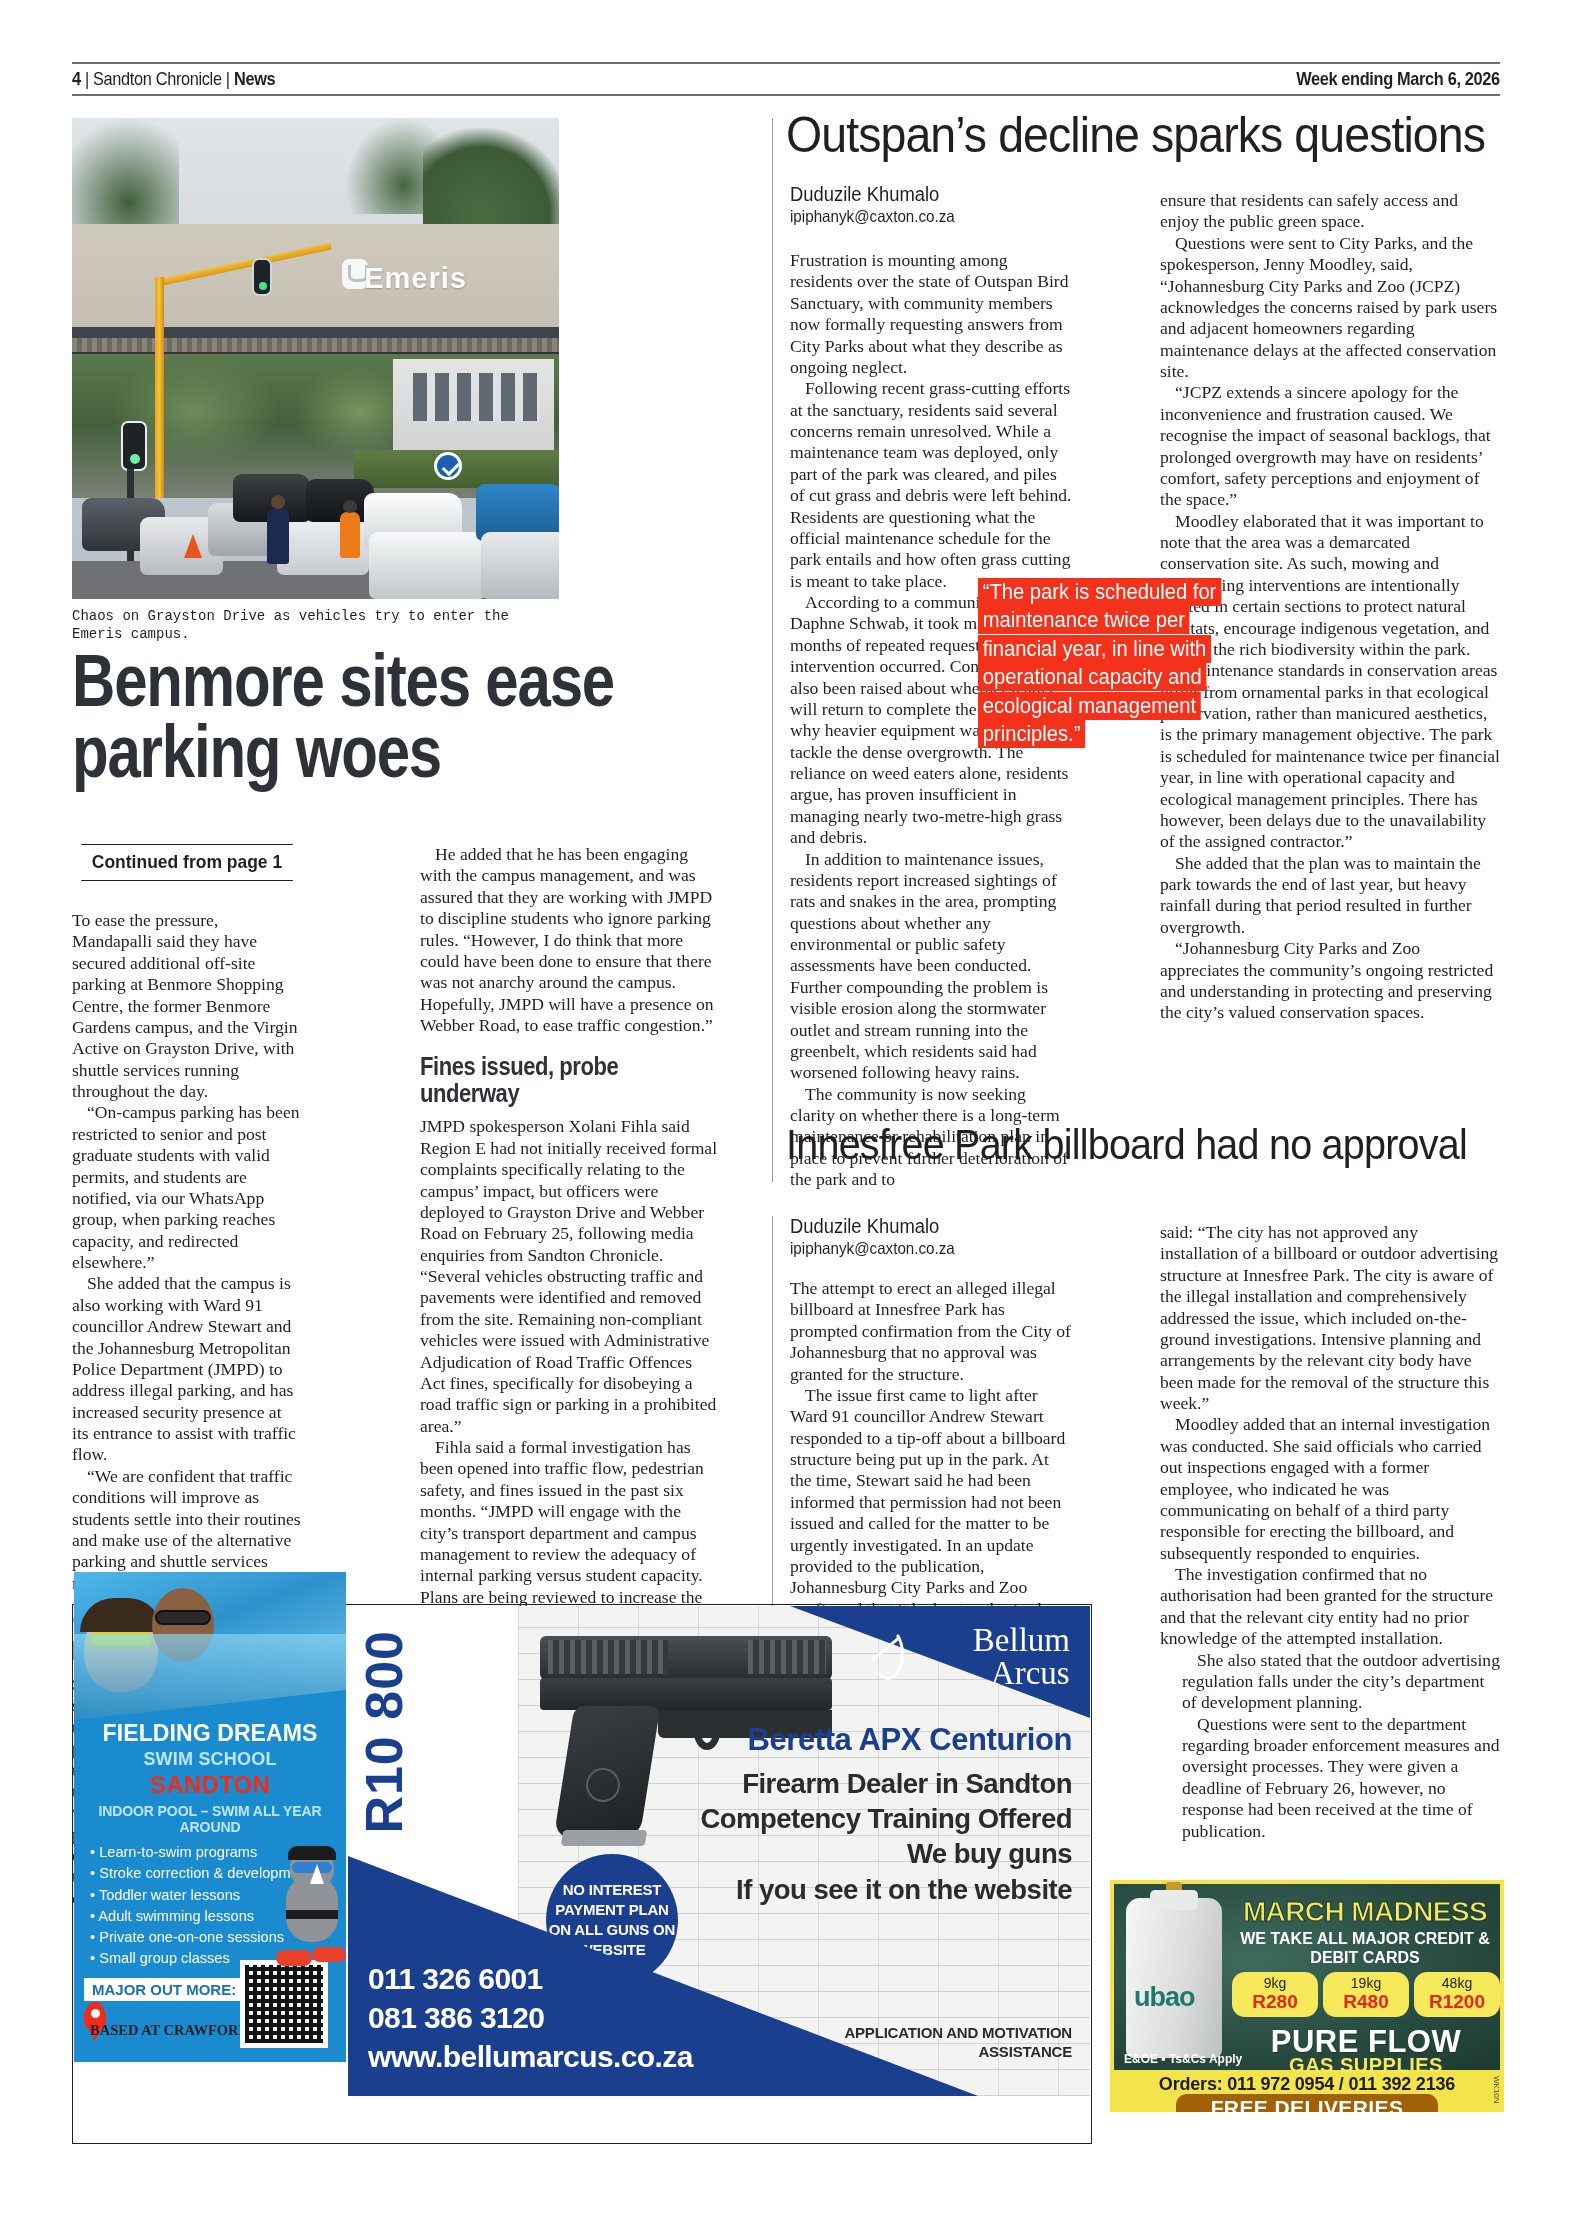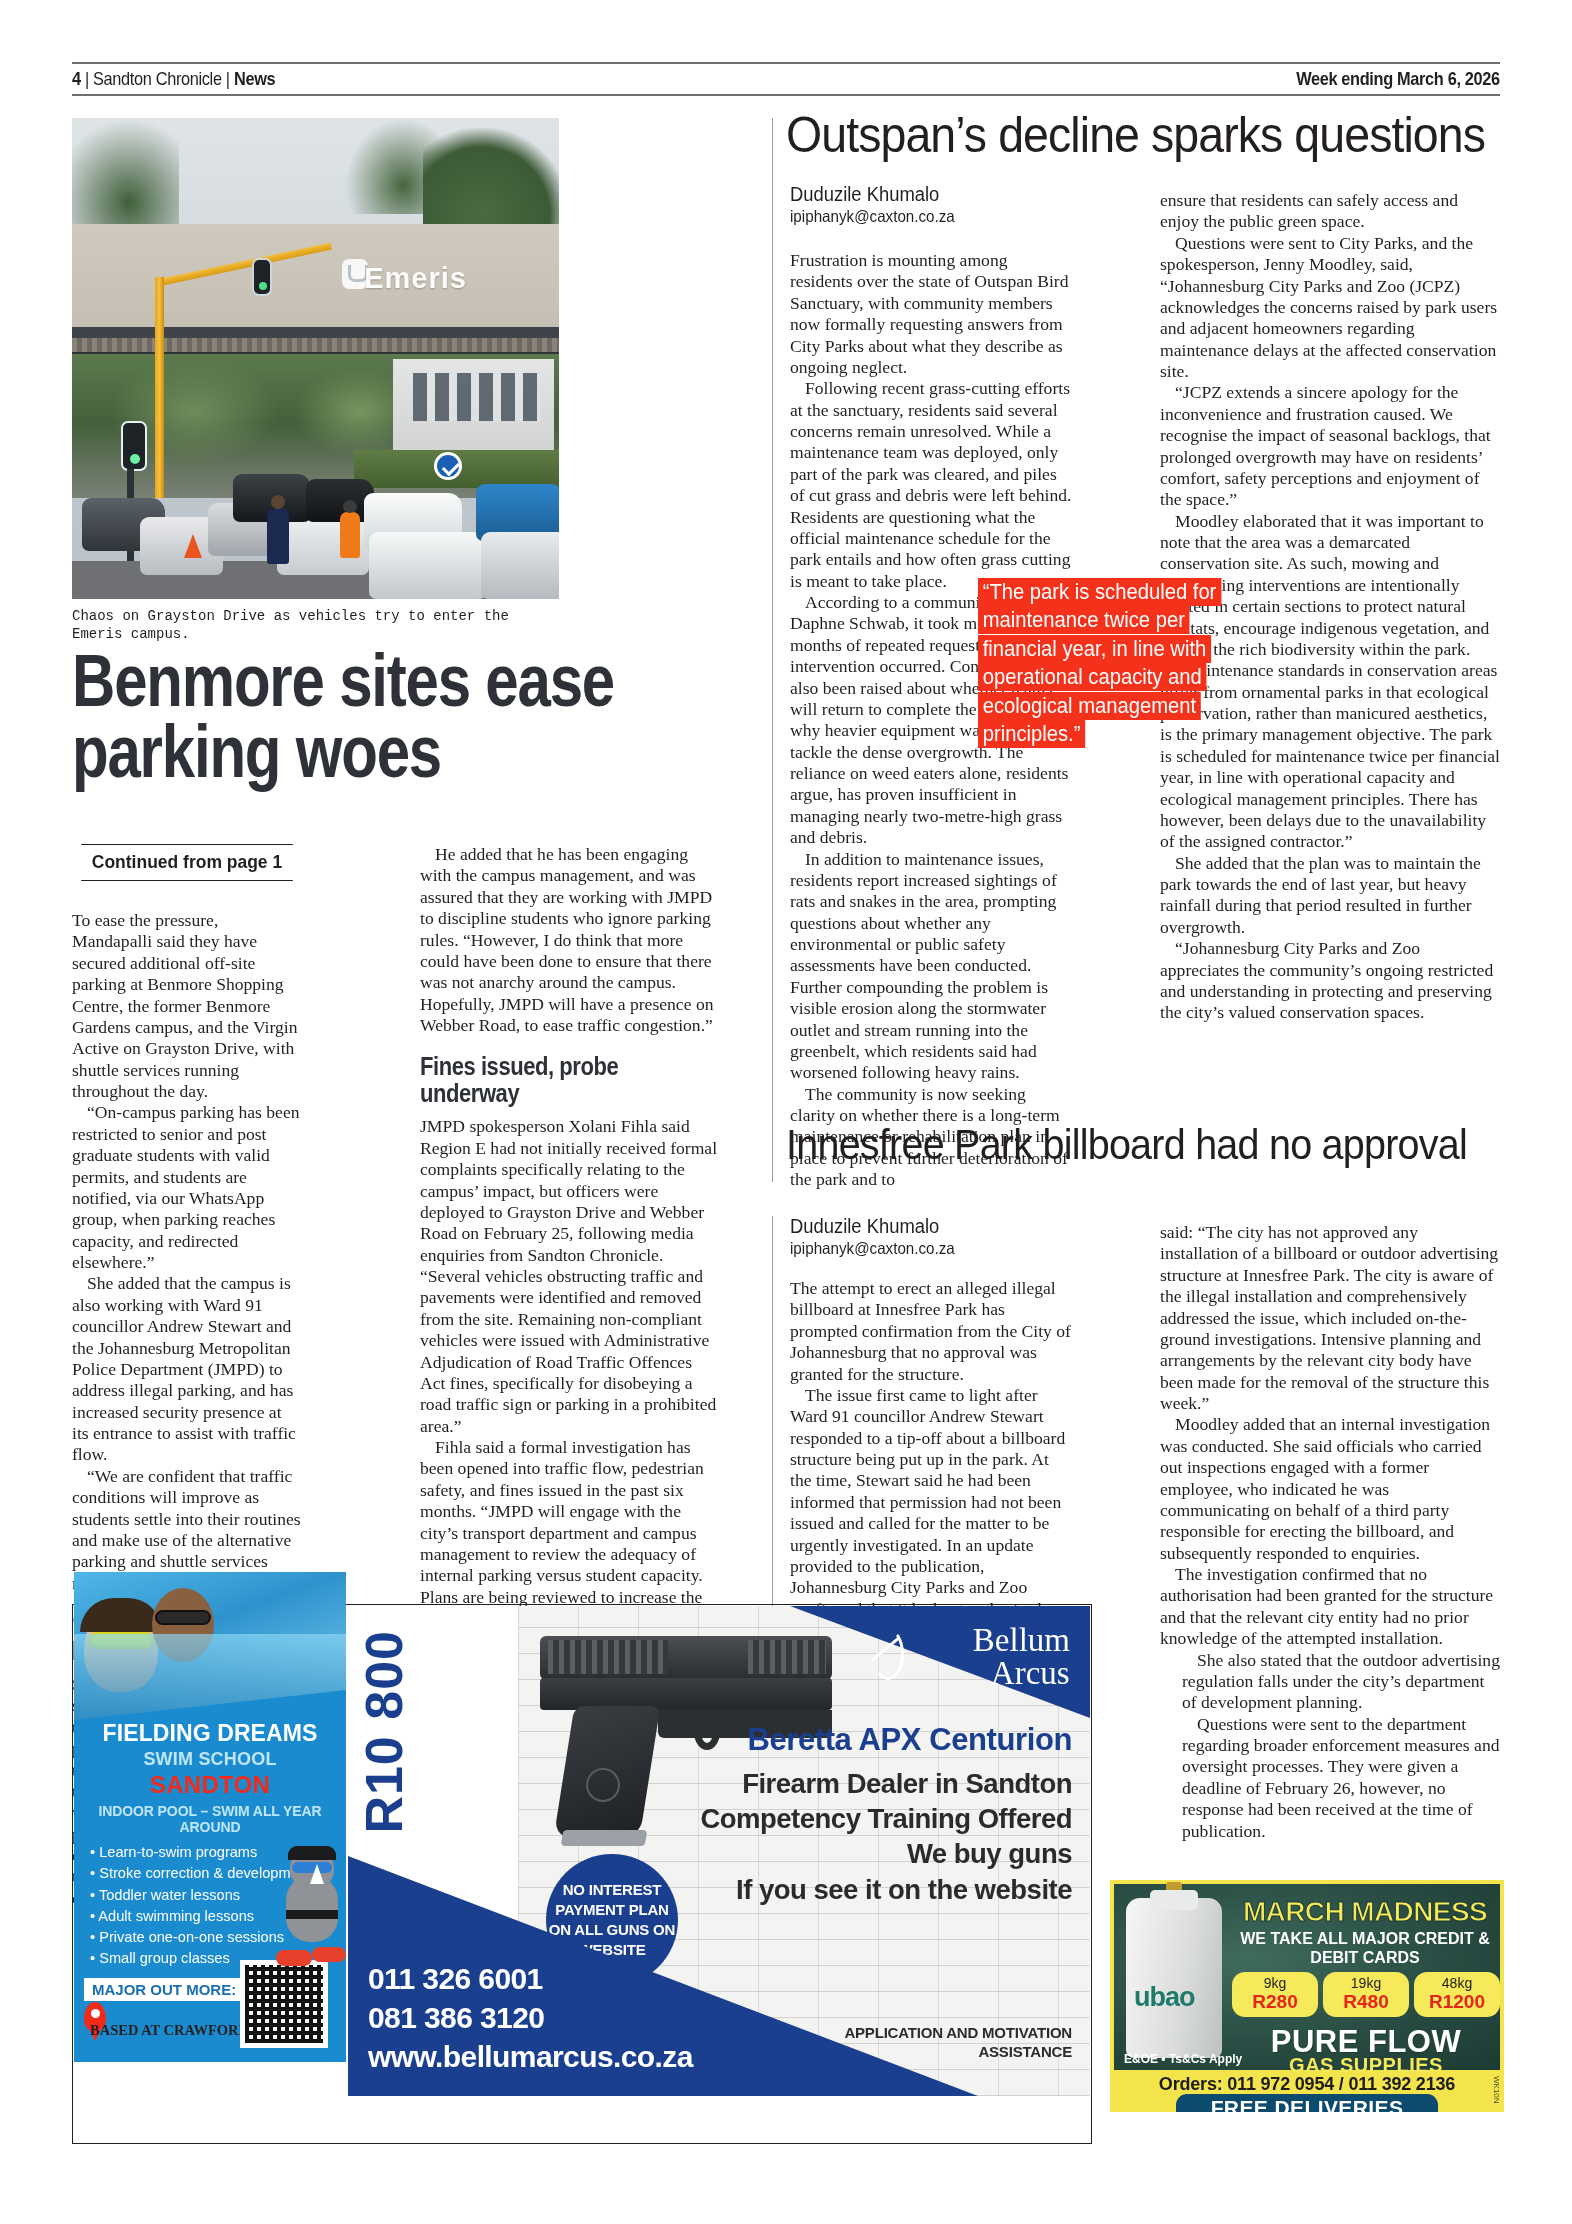--- a/index.html
+++ b/index.html
@@ -301,21 +301,21 @@
   .pf { position:absolute; left:118px; top:140px; width:268px; text-align:center;
     font-family:"Liberation Sans",sans-serif; font-weight:700; font-size:31px; color:#fff;
     letter-spacing:0.5px; text-shadow:1px 1px 0 #1b3a32;}
   .pfs { position:absolute; left:118px; top:170px; width:268px; text-align:center;
     font-family:"Liberation Sans",sans-serif; font-weight:700; font-size:20px; color:#f6e95a; letter-spacing:0.5px;}
   .eoe { position:absolute; left:10px; top:168px; font-family:"Liberation Sans",sans-serif;
     font-weight:700; font-size:12px; color:#fff; }
   .orders { position:absolute; left:0; top:194px; width:100%; text-align:center;
     font-family:"Liberation Sans",sans-serif; font-weight:700; font-size:18px; color:#1d1d1d; letter-spacing:-0.2px;}
   .freedel { position:absolute; left:66px; top:214px; width:262px; text-align:center;
-    background:#0c4a6e; color:#fff; border-radius:11px; padding:2px 0 3px;
+    background:#a16207; color:#fff; border-radius:11px; padding:2px 0 3px;
     font-family:"Liberation Sans",sans-serif; font-weight:700; font-size:21px; letter-spacing:0.4px;}
   .wkcode { position:absolute; right:3px; bottom:8px; font-family:"Liberation Sans",sans-serif;
     font-size:8px; color:#4a4a2a; writing-mode:vertical-rl; }
 </style>
 </head>
 <body>
 
 <div class="page">
 
   <div class="masthead">

